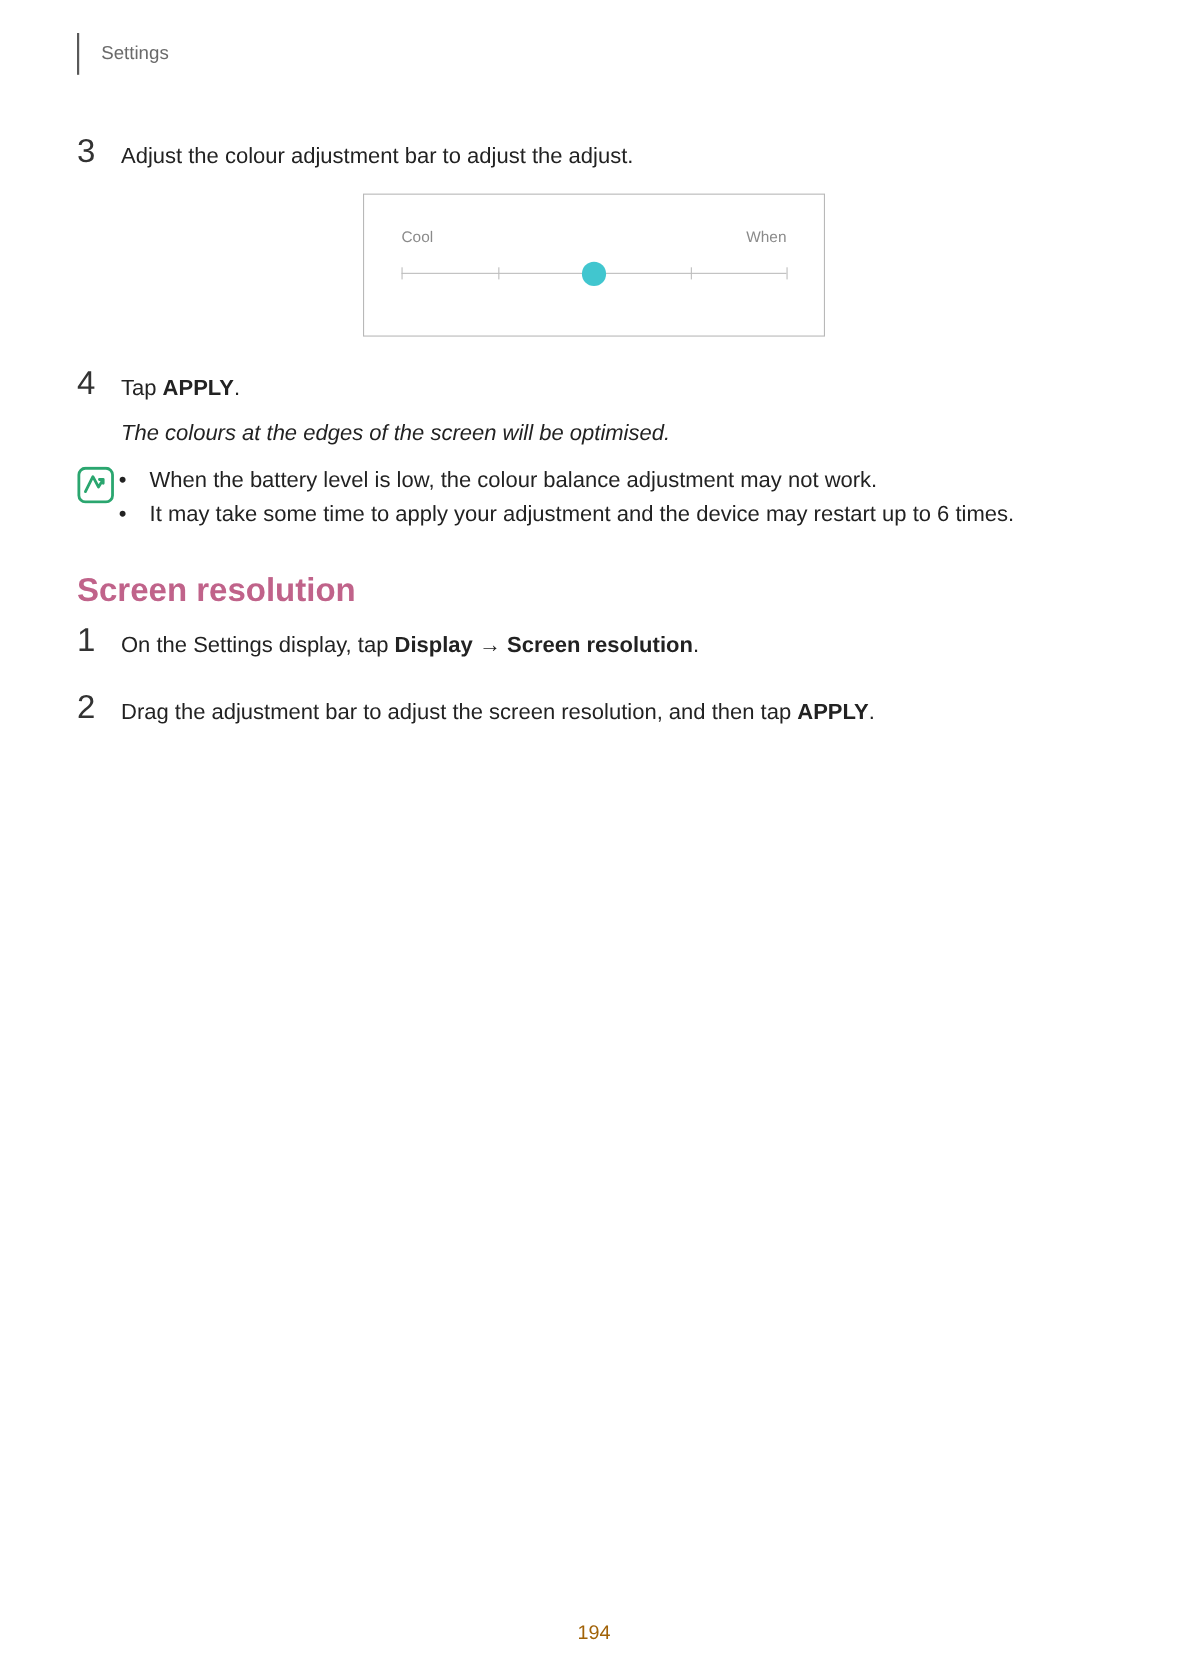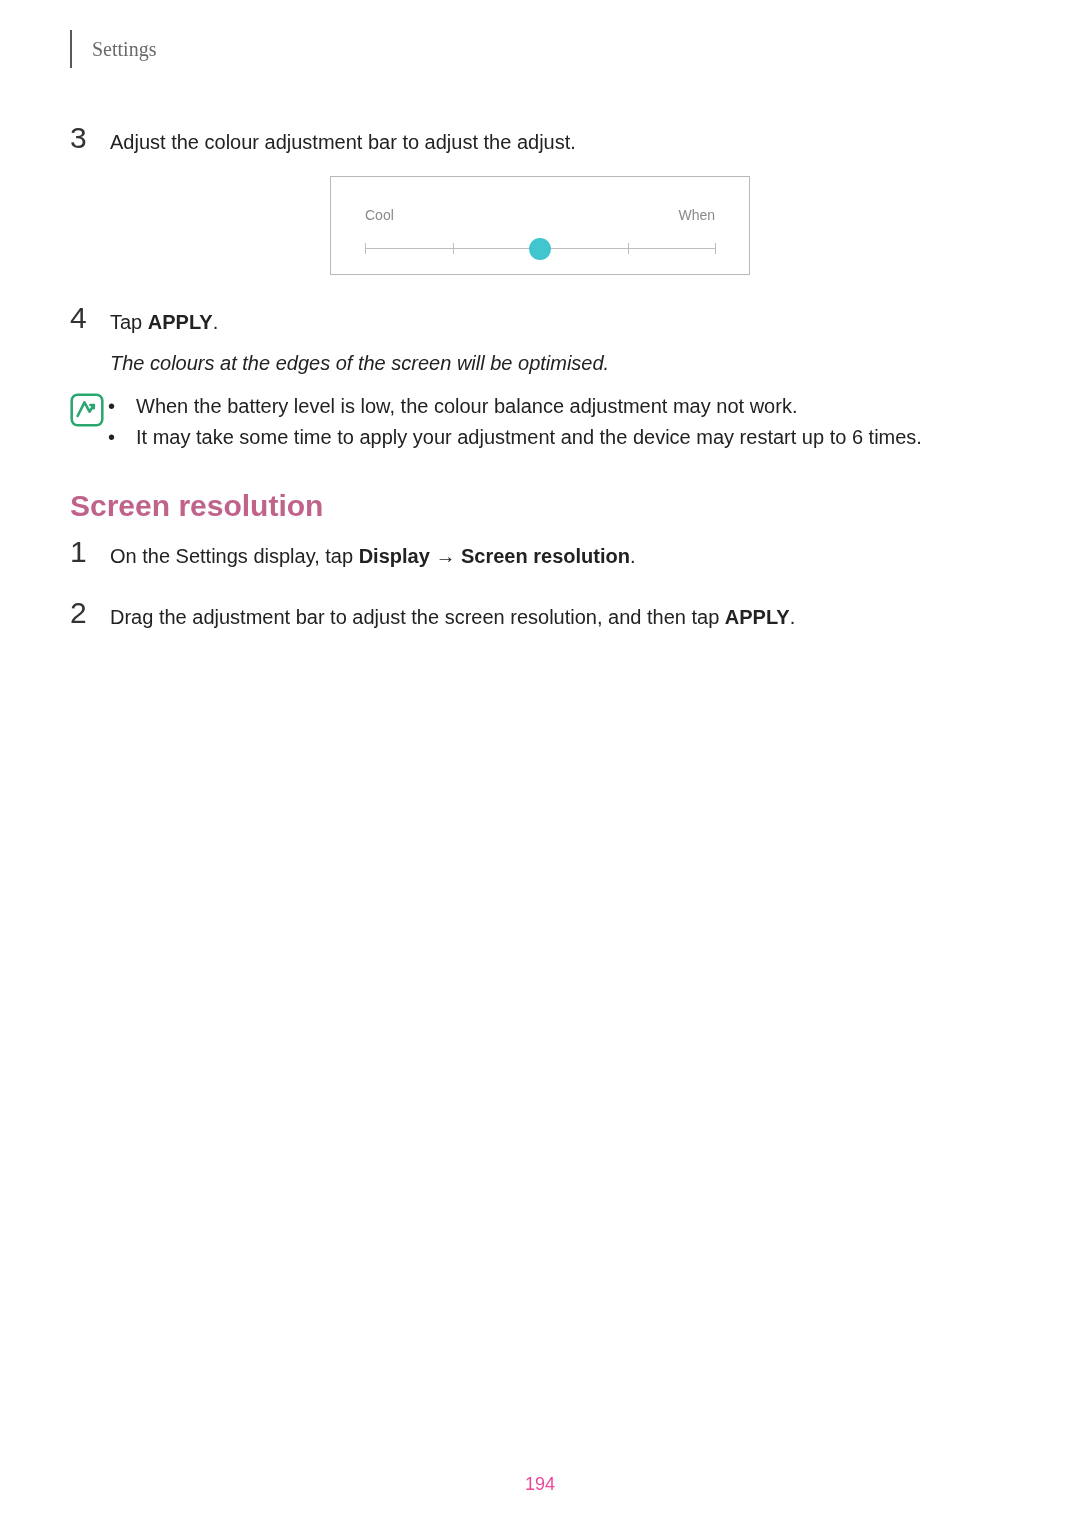--- a/index.html
+++ b/index.html
@@ -21,23 +21,22 @@
     align-items: center;
     margin-bottom: 55px;
   }
   .header-bar {
     width: 2px;
     height: 38px;
     background: #595959;
     margin-right: 20px;
   }
   .header-title {
-    font-size: 20px;
+    font-size: 17px;
     color: #6a6a6a;
-    font-family: Liberation Serif, serif;
   }
   .step {
     display: flex;
     margin-bottom: 12px;
   }
   .step-num {
     width: 40px;
     font-size: 30px;
     line-height: 1;
     font-weight: 400;
@@ -60,21 +59,21 @@
     margin-top: 40px;
   }
   .diagram-wrap {
     display: flex;
     justify-content: center;
     margin: 18px 0 28px 0;
   }
   .diagram {
     border: 1px solid #b8b8b8;
     width: 420px;
-    height: 99px;
+    height: 130px;
     box-sizing: border-box;
     padding: 30px 34px 24px 34px;
     position: relative;
   }
   .diagram-labels {
     display: flex;
     justify-content: space-between;
     font-size: 14px;
     color: #8a8a8a;
     margin-bottom: 12px;
@@ -145,21 +144,21 @@
     color: #222;
     margin-bottom: 24px;
   }
   .page-number {
     position: absolute;
     bottom: 32px;
     left: 0;
     right: 0;
     text-align: center;
     font-size: 18px;
-    color: #ec4899;
+    color: #a16207;
   }
 </style>
 </head>
 <body>
 
 <div class="page">
 
   <div class="header">
     <div class="header-bar"></div>
     <div class="header-title">Settings</div>

